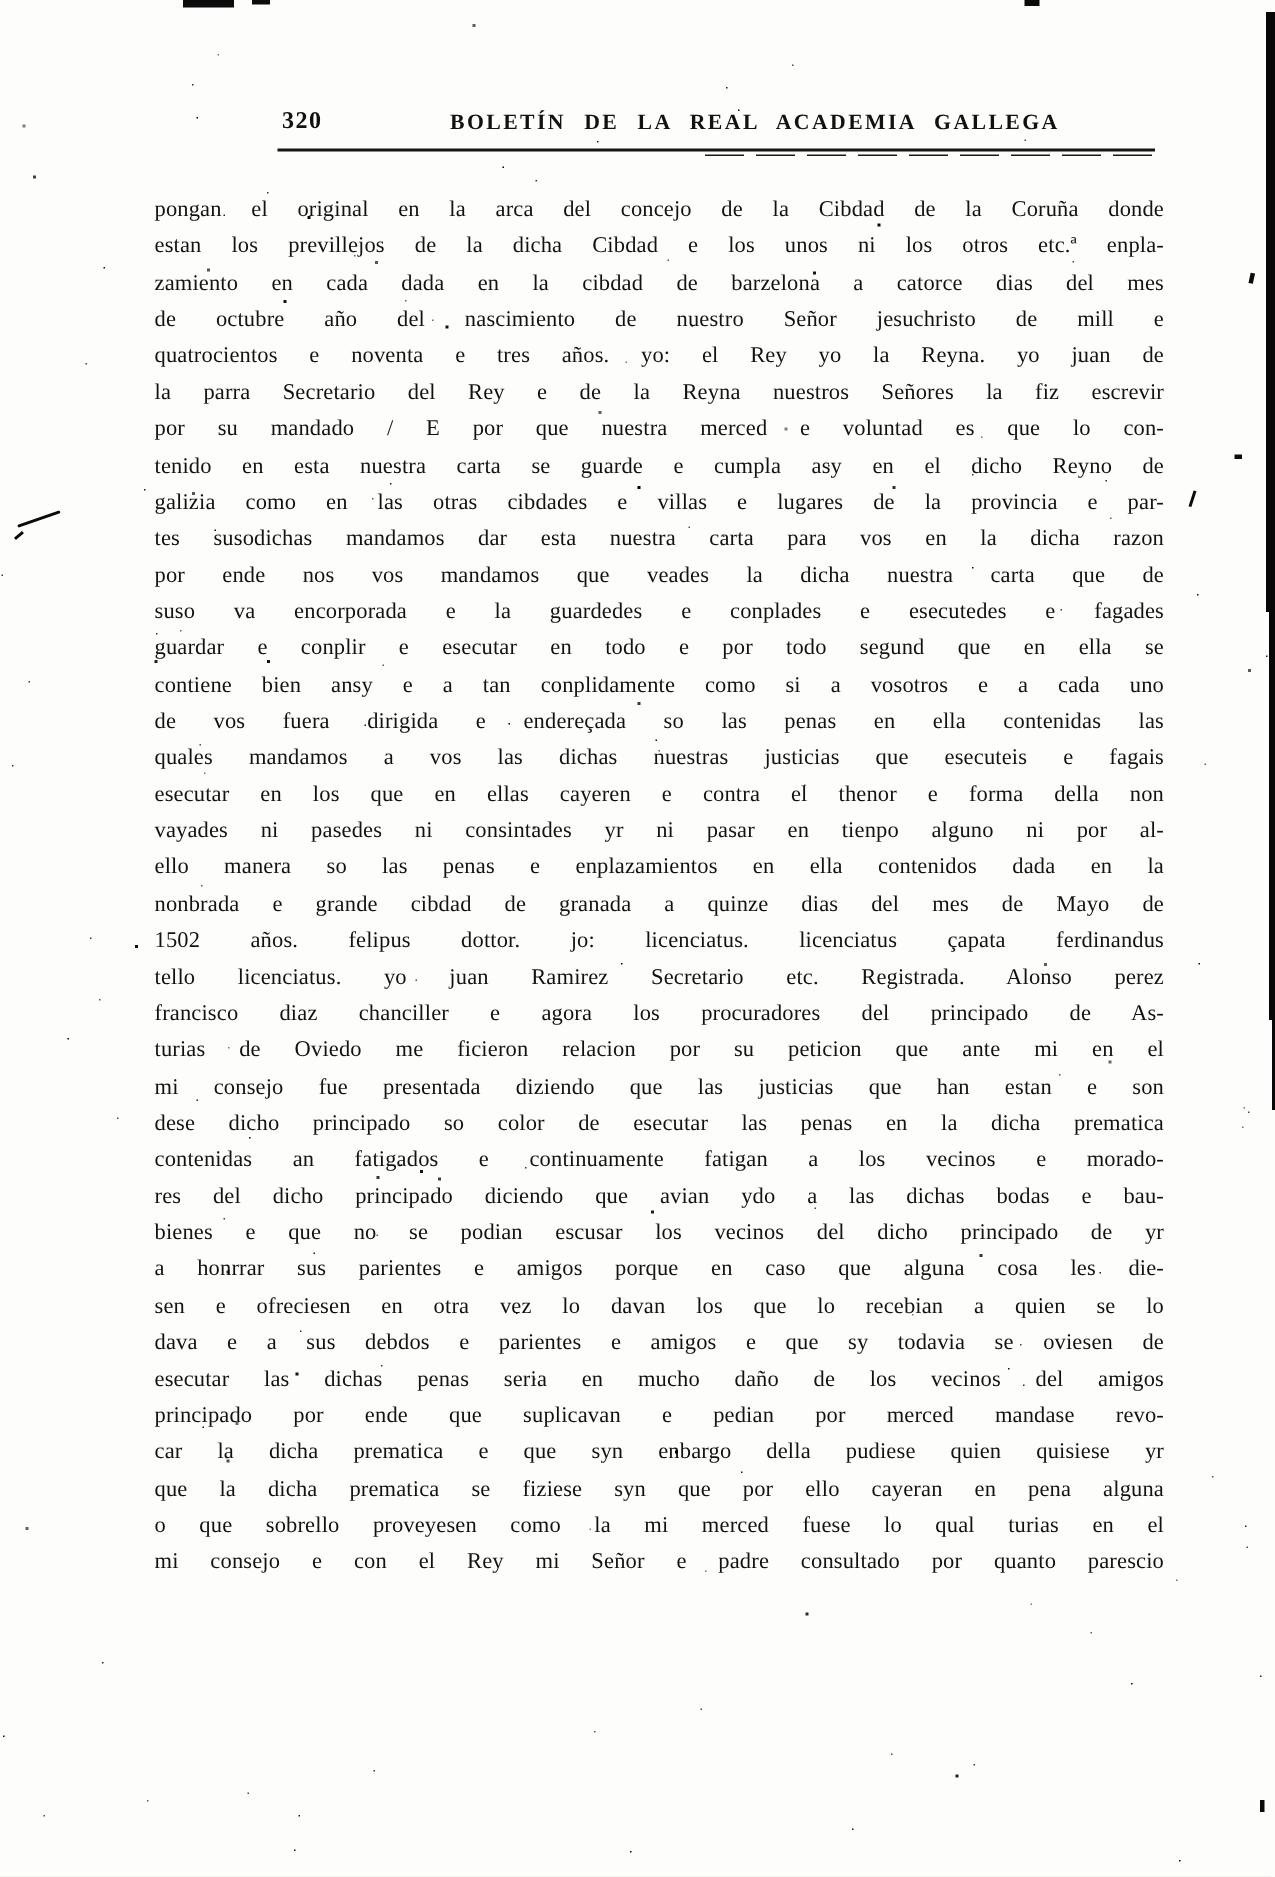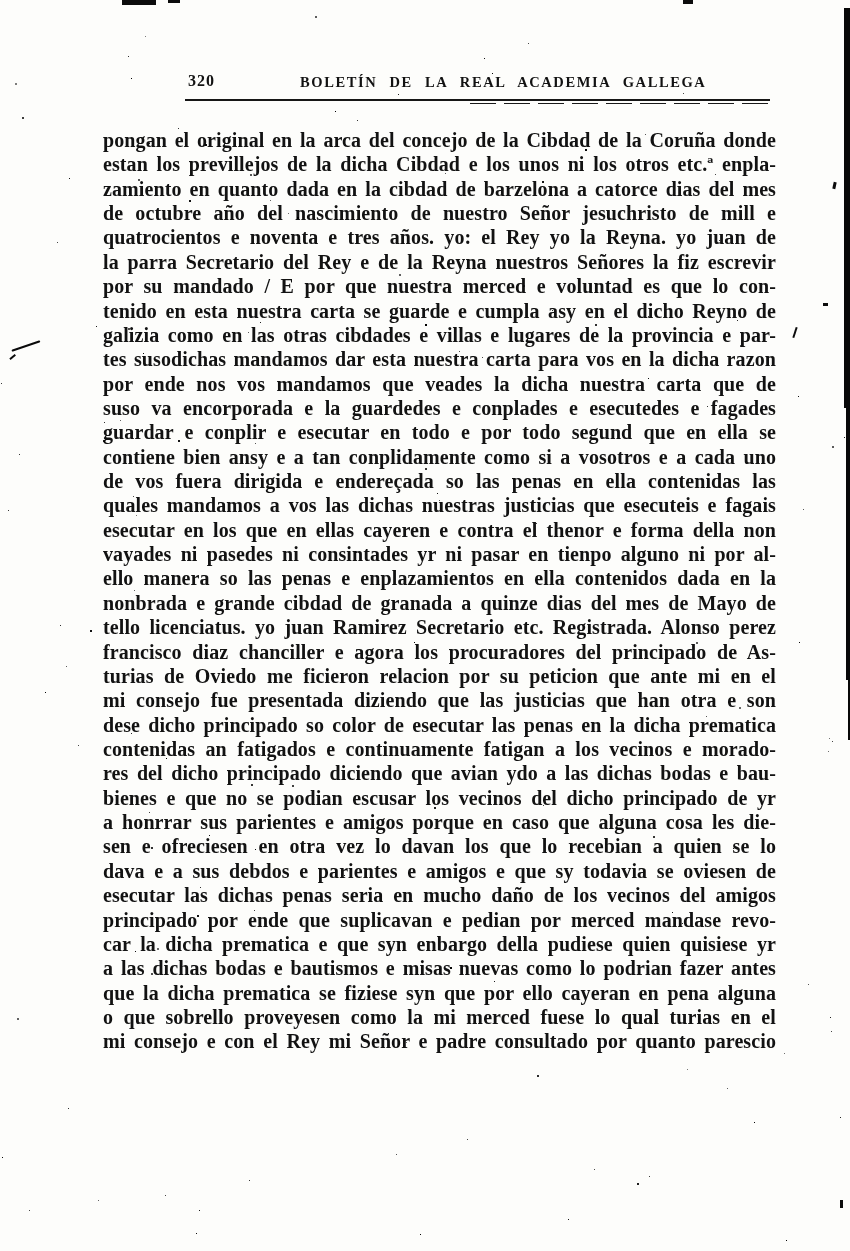--- a/index.html
+++ b/index.html
@@ -29,26 +29,25 @@
   .header-rule-frag{
     position:absolute;left:470px;top:103px;width:300px;height:1px;
     background:repeating-linear-gradient(90deg,#1a1a1a 0 26px,transparent 26px 34px);
   }
   
   .textblock{
     position:absolute;left:103px;top:128px;width:673px;
   }
   .line{
     height:24.36px;line-height:24.36px;
-    font-size:20px;
+    font-size:15px;
     text-align:justify;
     text-align-last:justify;
     white-space:normal;
     letter-spacing:0.1px;
-    font-weight:bold;
   }
   
   .edge-bar{position:absolute;background:#080808;}
   .edge-bar.seg1{right:0;top:8px;width:6px;height:400px;}
   .edge-bar.seg2{right:0;top:405px;width:4px;height:275px;}
   .edge-bar.seg3{right:0;top:678px;width:2px;height:62px;}
   .margin-stroke{
     position:absolute;left:11px;top:345px;width:30px;height:2.4px;
     background:#0a0a0a;border-radius:2px;
     transform:rotate(-19deg);
@@ -73,53 +72,53 @@
 <div class="page" style="--ink: #121212; --paper: #fdfdfb;">
 
   <div class="page-number">320</div>
   <div class="running-title">BOLETÍN DE LA REAL ACADEMIA GALLEGA</div>
   <div class="header-rule"></div>
   <div class="header-rule-frag"></div>
 
   <div class="textblock">
       <div class="line">pongan el original en la arca del concejo de la Cibdad de la Coruña donde</div>
       <div class="line">estan los previllejos de la dicha Cibdad e los unos ni los otros etc.ª enpla-</div>
-      <div class="line">zamiento en quanto dada en la cibdad de barzelona a catorce dias del mes</div>
+      <div class="line">zamiento en cada dada en la cibdad de barzelona a catorce dias del mes</div>
       <div class="line">de octubre año del nascimiento de nuestro Señor jesuchristo de mill e</div>
       <div class="line">quatrocientos e noventa e tres años. yo: el Rey yo la Reyna. yo juan de</div>
       <div class="line">la parra Secretario del Rey e de la Reyna nuestros Señores la fiz escrevir</div>
       <div class="line">por su mandado / E por que nuestra merced e voluntad es que lo con-</div>
       <div class="line">tenido en esta nuestra carta se guarde e cumpla asy en el dicho Reyno de</div>
       <div class="line">galizia como en las otras cibdades e villas e lugares de la provincia e par-</div>
       <div class="line">tes susodichas mandamos dar esta nuestra carta para vos en la dicha razon</div>
       <div class="line">por ende nos vos mandamos que veades la dicha nuestra carta que de</div>
       <div class="line">suso va encorporada e la guardedes e conplades e esecutedes e fagades</div>
       <div class="line">guardar e conplir e esecutar en todo e por todo segund que en ella se</div>
       <div class="line">contiene bien ansy e a tan conplidamente como si a vosotros e a cada uno</div>
       <div class="line">de vos fuera dirigida e endereçada so las penas en ella contenidas las</div>
       <div class="line">quales mandamos a vos las dichas nuestras justicias que esecuteis e fagais</div>
       <div class="line">esecutar en los que en ellas cayeren e contra el thenor e forma della non</div>
       <div class="line">vayades ni pasedes ni consintades yr ni pasar en tienpo alguno ni por al-</div>
       <div class="line">ello manera so las penas e enplazamientos en ella contenidos dada en la</div>
       <div class="line">nonbrada e grande cibdad de granada a quinze dias del mes de Mayo de</div>
+      <div class="line">1502 años. felipus dottor. jo: licenciatus. licenciatus çapata ferdinandus</div>
       <div class="line">tello licenciatus. yo juan Ramirez Secretario etc. Registrada. Alonso perez</div>
       <div class="line">francisco diaz chanciller e agora los procuradores del principado de As-</div>
       <div class="line">turias de Oviedo me ficieron relacion por su peticion que ante mi en el</div>
-      <div class="line">mi consejo fue presentada diziendo que las justicias que han otra e son</div>
+      <div class="line">mi consejo fue presentada diziendo que las justicias que han estan e son</div>
       <div class="line">dese dicho principado so color de esecutar las penas en la dicha prematica</div>
       <div class="line">contenidas an fatigados e continuamente fatigan a los vecinos e morado-</div>
       <div class="line">res del dicho principado diciendo que avian ydo a las dichas bodas e bau-</div>
       <div class="line">bienes e que no se podian escusar los vecinos del dicho principado de yr</div>
       <div class="line">a honrrar sus parientes e amigos porque en caso que alguna cosa les die-</div>
       <div class="line">sen e ofreciesen en otra vez lo davan los que lo recebian a quien se lo</div>
       <div class="line">dava e a sus debdos e parientes e amigos e que sy todavia se oviesen de</div>
       <div class="line">esecutar las dichas penas seria en mucho daño de los vecinos del amigos</div>
       <div class="line">principado por ende que suplicavan e pedian por merced mandase revo-</div>
       <div class="line">car la dicha prematica e que syn enbargo della pudiese quien quisiese yr</div>
-      <div class="line">a las dichas bodas e bautismos e misas nuevas como lo podrian fazer antes</div>
       <div class="line">que la dicha prematica se fiziese syn que por ello cayeran en pena alguna</div>
       <div class="line">o que sobrello proveyesen como la mi merced fuese lo qual turias en el</div>
       <div class="line">mi consejo e con el Rey mi Señor e padre consultado por quanto parescio</div>
     </div>
 
   <div class="edge-bar seg1"></div>
   <div class="edge-bar seg2"></div>
   <div class="edge-bar seg3"></div>
   <div class="margin-stroke"></div>
   <div class="margin-stroke-tail"></div>

